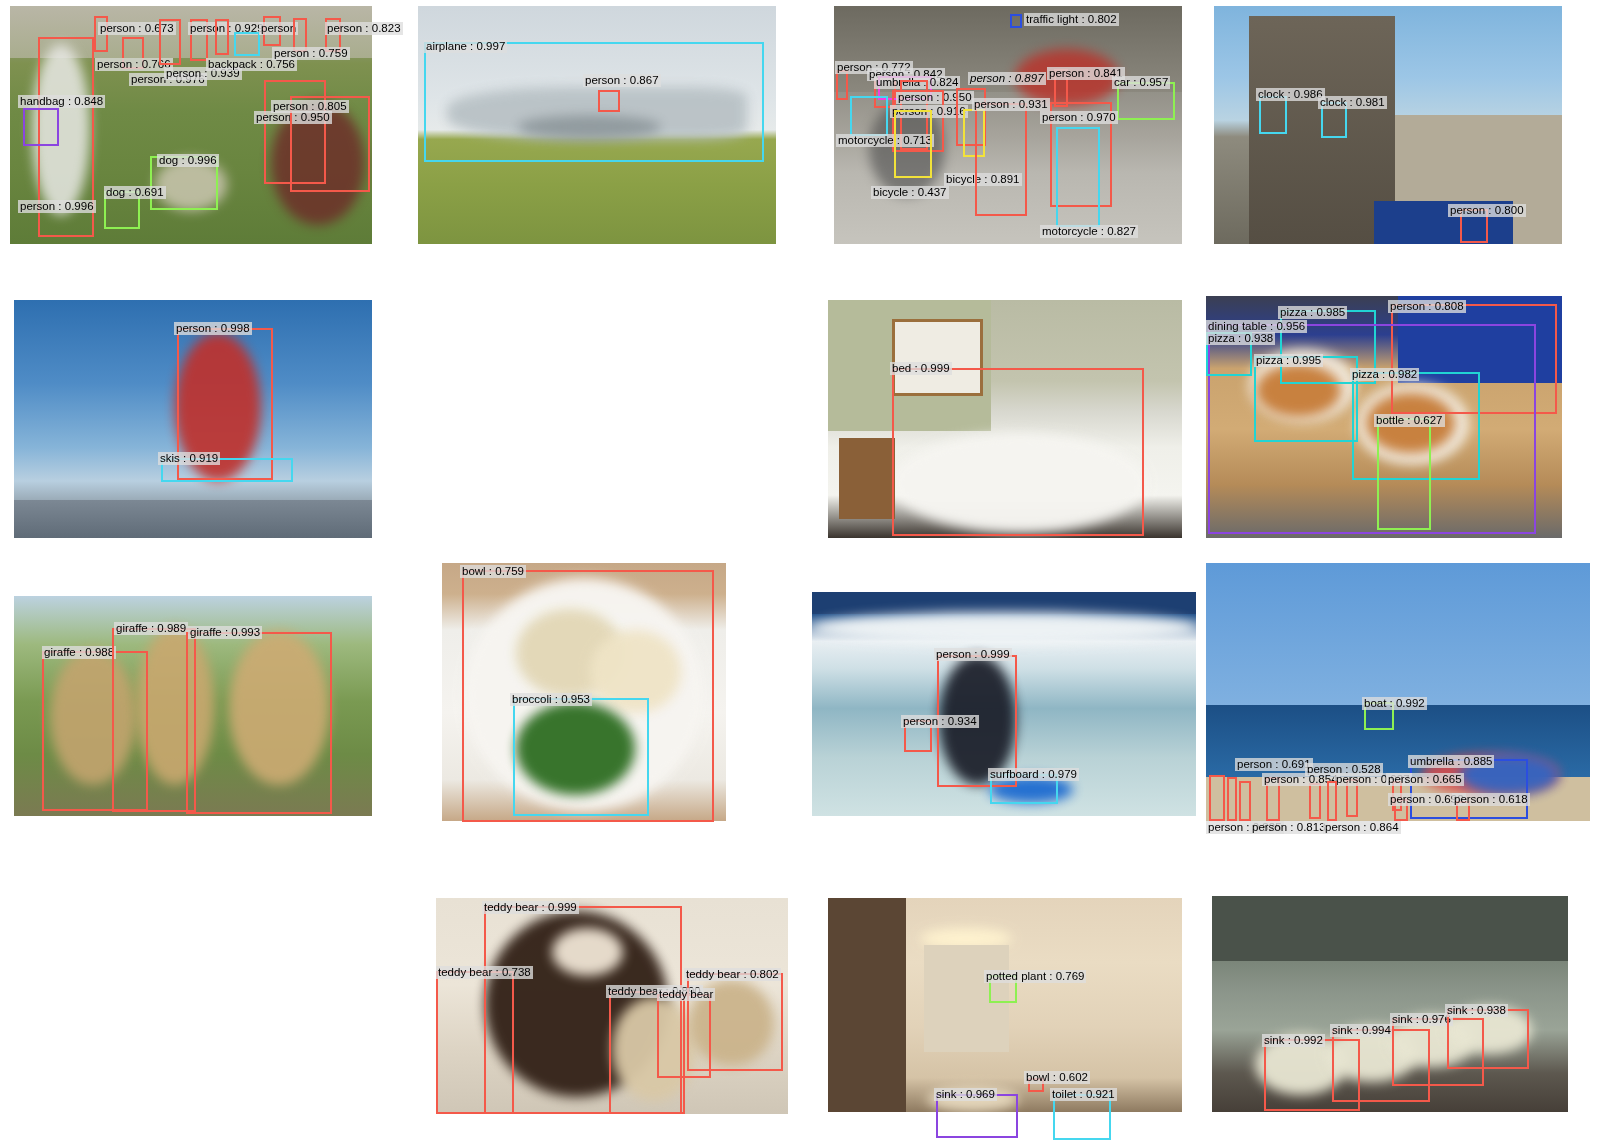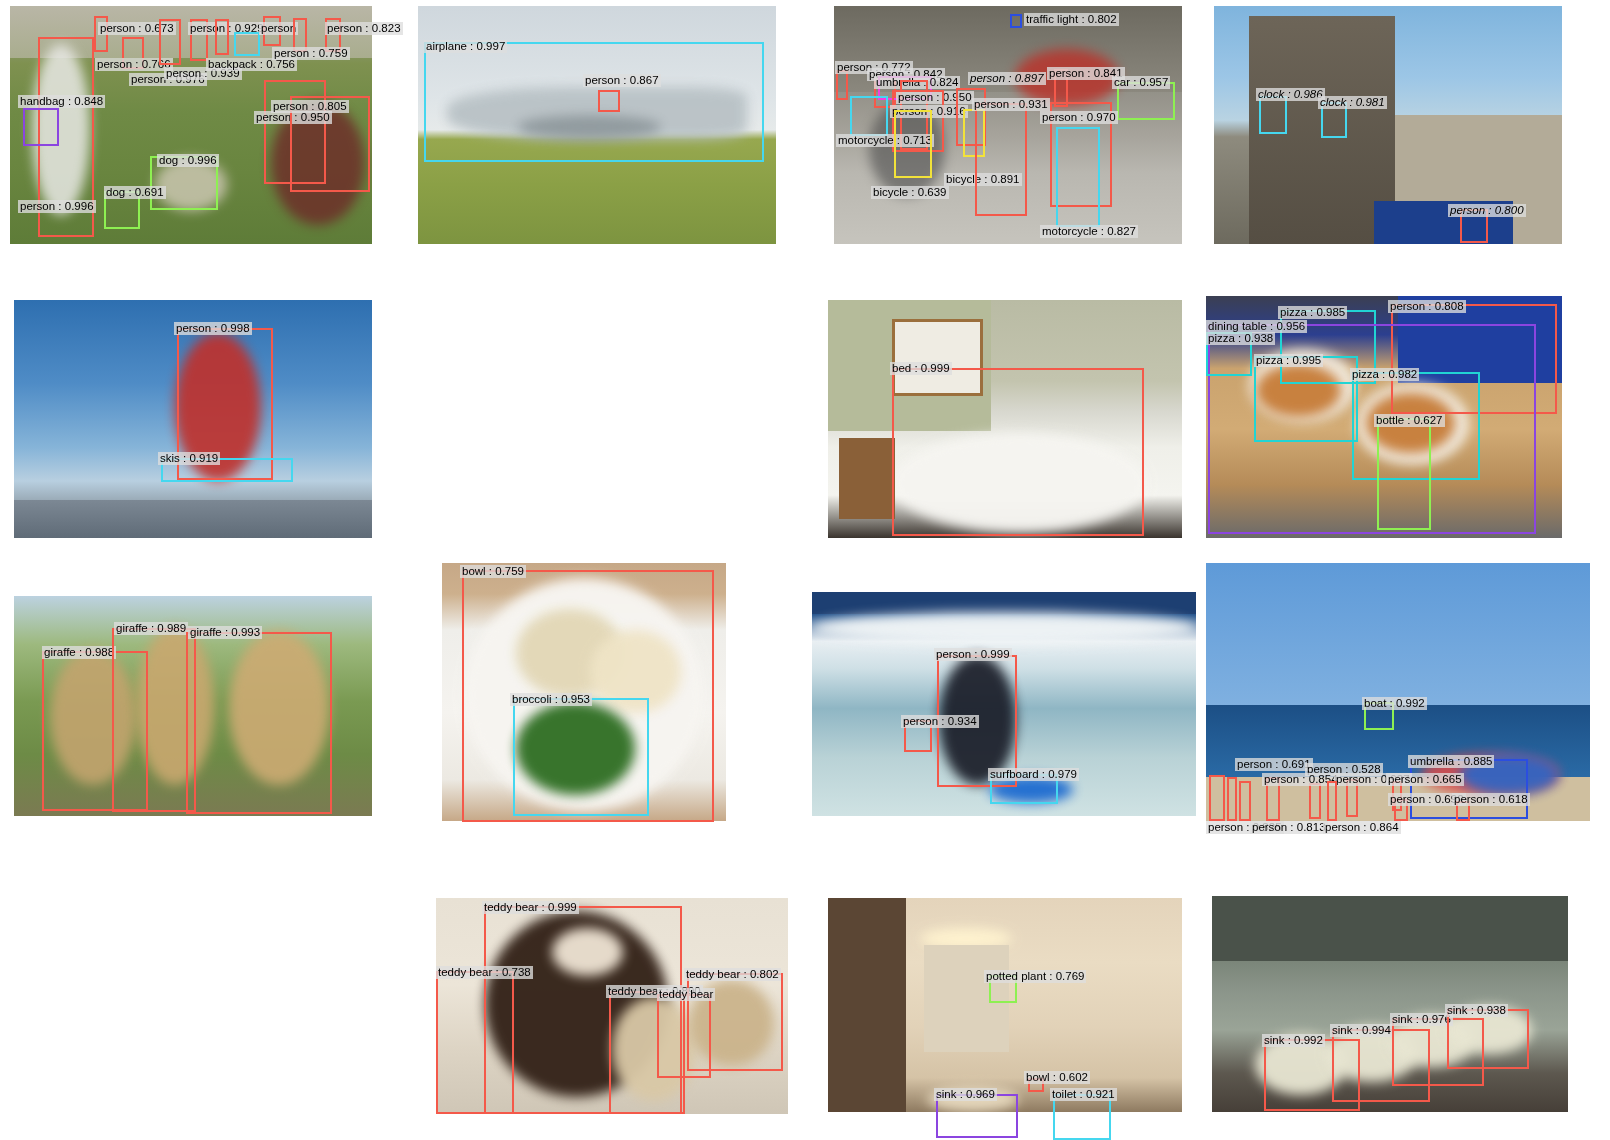--- a/index.html
+++ b/index.html
@@ -113,37 +113,37 @@
       <div class="lbl" style="left: 33px; top: 62px;">person : 0.842</div>
       <div class="box" style="left: 44px; top: 70px; width: 54px; height: 24px; border-width: 2px; border-color: rgb(242, 63, 224);"></div>
       <div class="lbl" style="left: 40px; top: 70px;">umbrella : 0.824</div>
       <div class="box" style="left: 66px; top: 74px; width: 28px; height: 70px; border-width: 2px; border-color: rgb(244, 89, 74);"></div>
       <div class="lbl" style="left: 62px; top: 85px;">person : 0.950</div>
       <div class="box" style="left: 58px; top: 84px; width: 52px; height: 62px; border-width: 2px; border-color: rgb(244, 89, 74);"></div>
       <div class="lbl" style="left: 56px; top: 99px;">person : 0.916</div>
       <div class="box" style="left: 16px; top: 90px; width: 38px; height: 40px; border-width: 2px; border-color: rgb(69, 215, 239);"></div>
       <div class="lbl" style="left: 2px; top: 128px;">motorcycle : 0.713</div>
       <div class="box" style="left: 60px; top: 104px; width: 38px; height: 68px; border-width: 2px; border-color: rgb(242, 226, 58);"></div>
-      <div class="lbl" style="left: 37px; top: 180px;">bicycle : 0.639</div>
+      <div class="lbl" style="left: 37px; top: 180px;">bicycle : 0.437</div>
       <div class="box" style="left: 122px; top: 82px; width: 30px; height: 58px; border-width: 2px; border-color: rgb(244, 89, 74);"></div>
       <div class="lbl" style="left: 134px; top: 66px; font-style: italic;">person : 0.897</div>
       <div class="box" style="left: 129px; top: 103px; width: 22px; height: 48px; border-width: 2px; border-color: rgb(242, 226, 58);"></div>
       <div class="lbl" style="left: 110px; top: 167px;">bicycle : 0.891</div>
       <div class="box" style="left: 141px; top: 97px; width: 52px; height: 113px; border-width: 2px; border-color: rgb(244, 89, 74);"></div>
       <div class="lbl" style="left: 138px; top: 92px;">person : 0.931</div>
       <div class="box" style="left: 220px; top: 63px; width: 14px; height: 38px; border-width: 2px; border-color: rgb(244, 89, 74);"></div>
       <div class="lbl" style="left: 213px; top: 61px;">person : 0.841</div>
       <div class="box" style="left: 283px; top: 76px; width: 58px; height: 38px; border-width: 2px; border-color: rgb(142, 240, 82);"></div>
       <div class="lbl" style="left: 278px; top: 70px;">car : 0.957</div>
       <div class="box" style="left: 216px; top: 96px; width: 62px; height: 105px; border-width: 2px; border-color: rgb(244, 89, 74);"></div>
       <div class="lbl" style="left: 206px; top: 105px;">person : 0.970</div>
       <div class="box" style="left: 222px; top: 121px; width: 44px; height: 100px; border-width: 2px; border-color: rgb(69, 215, 239);"></div>
       <div class="lbl" style="left: 206px; top: 219px;">motorcycle : 0.827</div>
     </div>
-    <div class="panel" style="left: 1214px; top: 6px; width: 348px; height: 238px; font-style: italic;">
+    <div class="panel" style="left: 1214px; top: 6px; width: 348px; height: 238px;">
       <div class="img bg-tower">
         <div class="rect" style="left: 10%; top: 4%; width: 42%; height: 96%; background: linear-gradient(rgb(109, 101, 88), rgb(85, 78, 67));"></div>
         <div class="rect" style="left: 52%; top: 46%; width: 48%; height: 54%; background: rgb(179, 171, 152);"></div>
         <div class="rect" style="left: 46%; top: 82%; width: 40%; height: 18%; background: rgb(28, 63, 140);"></div>
       </div>
       <div class="box" style="left: 45px; top: 90px; width: 28px; height: 38px; border-width: 2px; border-color: rgb(69, 215, 239);"></div>
       <div class="lbl" style="left: 42px; top: 82px;">clock : 0.986</div>
       <div class="box" style="left: 107px; top: 96px; width: 26px; height: 36px; border-width: 2px; border-color: rgb(69, 215, 239);"></div>
       <div class="lbl" style="left: 104px; top: 90px;">clock : 0.981</div>
       <div class="box" style="left: 246px; top: 203px; width: 28px; height: 34px; border-width: 2px; border-color: rgb(244, 89, 74);"></div>

